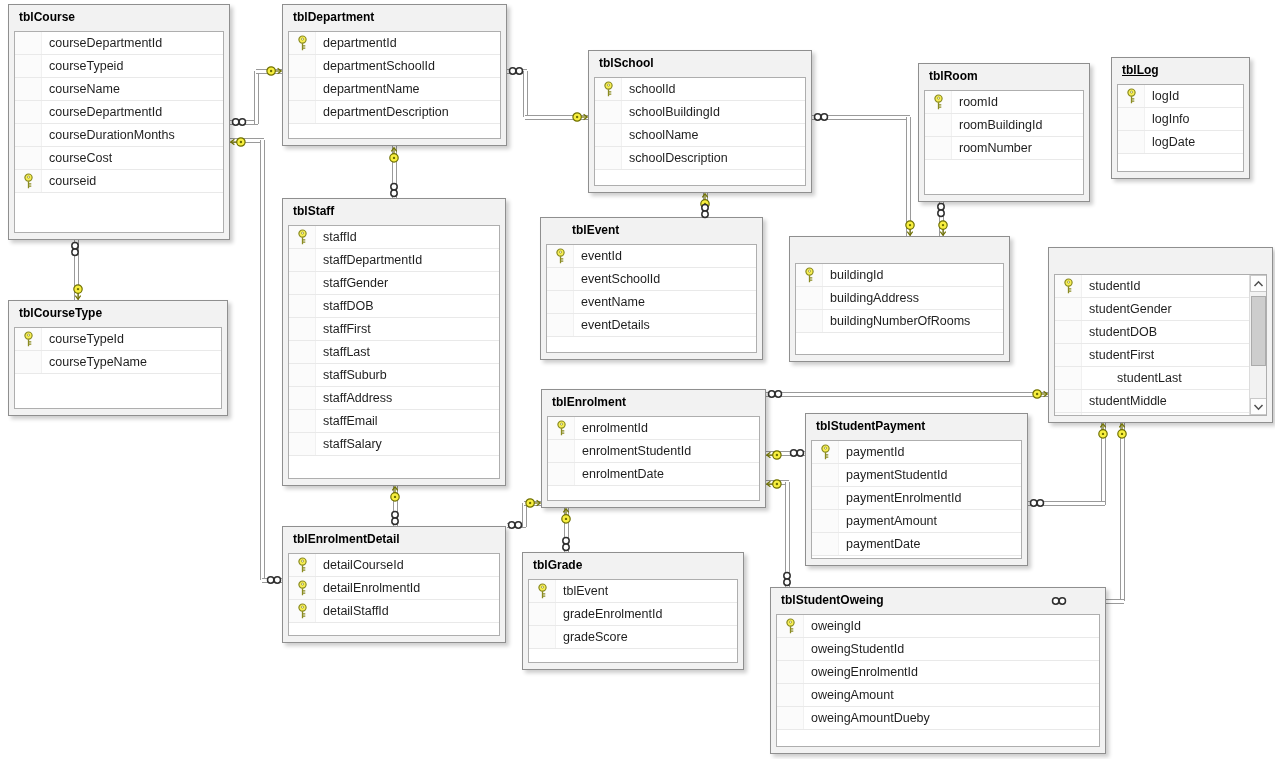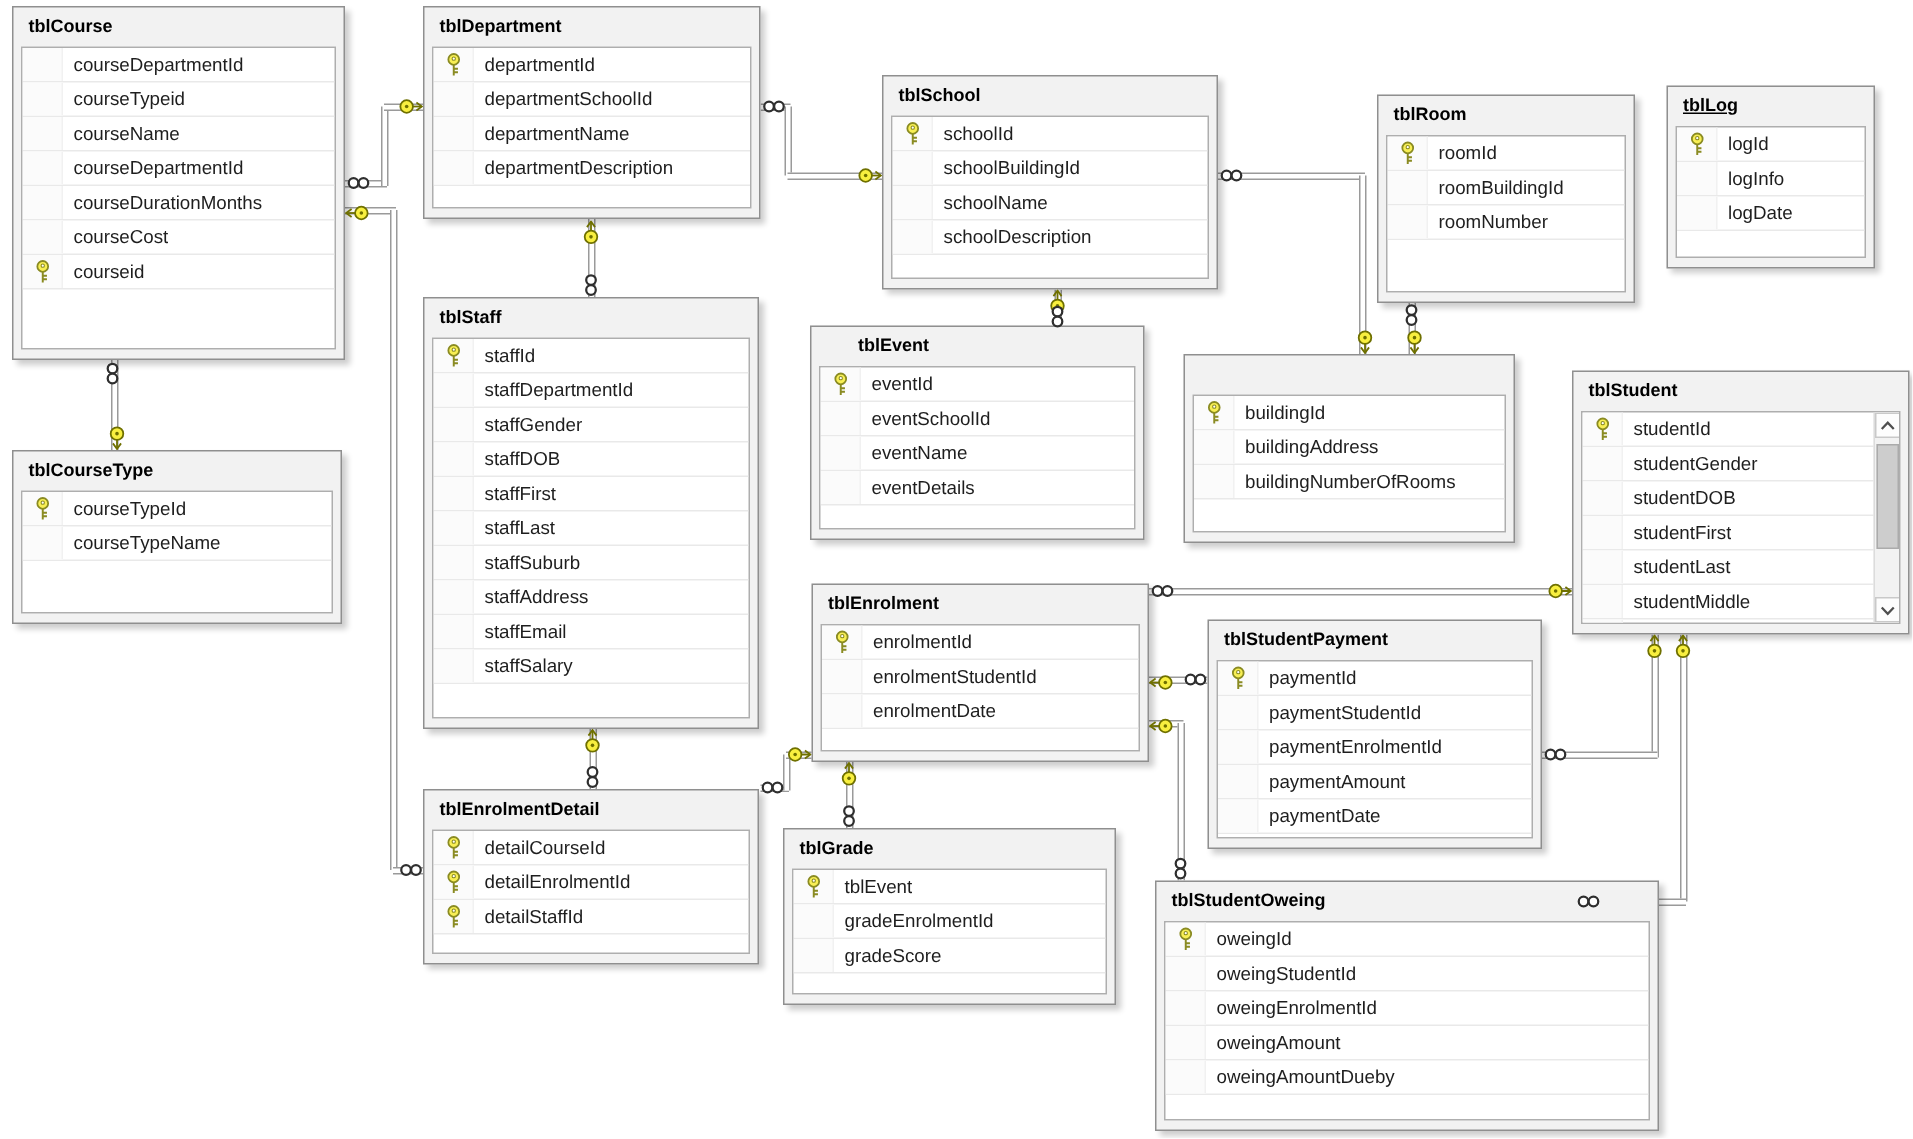--- a/index.html
+++ b/index.html
@@ -537,21 +537,20 @@
           <div class="icell"></div>
           <div class="ncell">buildingAddress</div>
         </div>
         <div class="rowc">
           <div class="icell"></div>
           <div class="ncell">buildingNumberOfRooms</div>
         </div>
       </div>
     </div>
     <div class="tbl" style="left: 1048px; top: 247px; width: 225px; height: 176px;">
-      <div class="tbl-title">tblStudent</div>
       <div class="tbl-rows">
         <div class="rowc" style="margin-right: 17px;">
           <div class="icell">
             <svg width="11" height="17" viewBox="0 0 11 17">
               <circle cx="5.5" cy="4.6" r="3.6" fill="#f8ef54" stroke="#8a8b22" stroke-width="1.2"></circle>
               <circle cx="5.5" cy="4.1" r="1.1" fill="#ffffff" stroke="#8a8b22" stroke-width="0.7"></circle>
               <path d="M5.5 8.2 V15.3 M5.5 10.8 h2.8 M5.5 13.2 h2.8" stroke="#8a8b22" stroke-width="1.3" fill="none"></path>
             </svg>
           </div>
           <div class="ncell">studentId</div>
@@ -561,21 +560,21 @@
           <div class="ncell">studentGender</div>
         </div>
         <div class="rowc" style="margin-right: 17px;">
           <div class="icell"></div>
           <div class="ncell">studentDOB</div>
         </div>
         <div class="rowc" style="margin-right: 17px;">
           <div class="icell"></div>
           <div class="ncell">studentFirst</div>
         </div>
-        <div class="rowc" style="margin-right: 17px;">
+        <div class="rowc" style="margin-right: 17px; gap: 28px;">
           <div class="icell"></div>
           <div class="ncell">studentLast</div>
         </div>
         <div class="rowc" style="margin-right: 17px;">
           <div class="icell"></div>
           <div class="ncell">studentMiddle</div>
         </div>
         <div class="rowc" style="margin-right: 17px;">
           <div class="icell"></div>
         </div>

